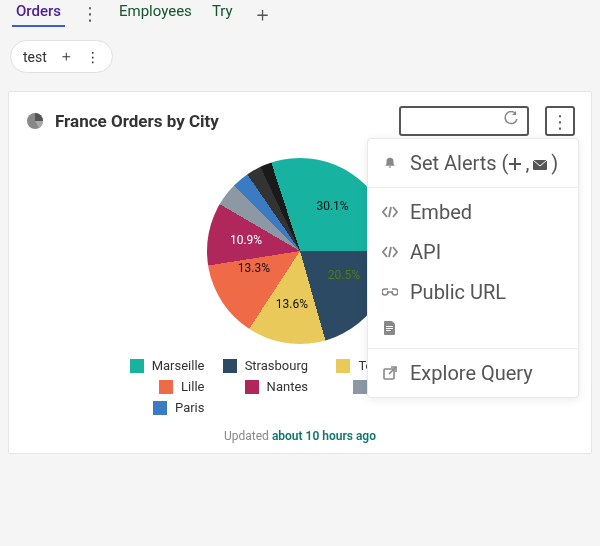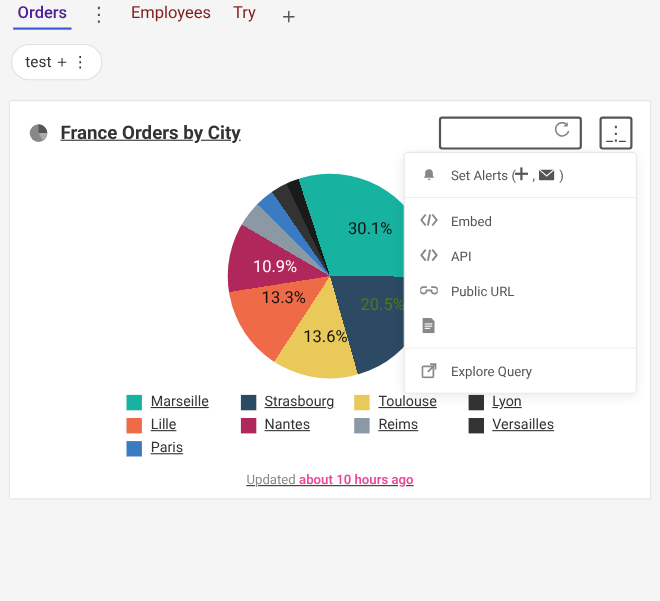--- a/index.html
+++ b/index.html
@@ -15,21 +15,21 @@
   .tabs {
     display: flex;
     align-items: center;
     gap: 20px;
     padding: 0 16px;
     border-bottom: 1px solid transparent;
     height: 28px;
   }
   .tab {
     font-size: 15px;
-    color: #7f1d1d;
+    color: #14532d;
     cursor: pointer;
     padding-bottom: 6px;
     position: relative;
   }
   .tab.active {
     color: #4c1d95;
     font-weight: 500;
   }
   .tab.active::after {
     content: "";
@@ -38,36 +38,35 @@
     height: 2px; background: #3b5bdb;
   }
   .tab-dots { color: #555; font-size: 18px; cursor: pointer; line-height: 1; }
   .tab-plus { color: #555; font-size: 20px; cursor: pointer; line-height: 1; }
   .filter-row {
     padding: 12px 10px;
   }
   .pill {
     display: inline-flex;
     align-items: center;
-    gap: 2px;
+    gap: 12px;
     background: #fff;
     border: 1px solid #e0e0e0;
     border-radius: 20px;
     padding: 6px 12px;
     font-size: 14px;
   }
   .pill .close-x { font-size: 14px; color: #333; cursor: pointer; }
   .card {
     margin: 6px 8px 24px 8px;
     background: #fff;
     border: 1px solid #e5e5e5;
     border-radius: 2px;
     padding: 14px 16px 8px 16px;
     position: relative;
-    text-decoration: underline;
   }
   .card-header {
     display: flex;
     align-items: center;
     gap: 10px;
   }
   .card-title {
     font-size: 17px;
     font-weight: 700;
     color: #333;
@@ -111,68 +110,69 @@
   }
   .pie {
     width: 186px;
     height: 186px;
     border-radius: 50%;
     position: absolute;
     inset: 0;
   }
   .pct-label {
     position: absolute;
-    font-size: 15px;
+    font-size: 12px;
     color: #111;
     font-weight: 400;
     white-space: nowrap;
   }
   .legend {
     display: grid;
     grid-template-columns: repeat(4, 1fr);
     gap: 6px 14px;
     padding: 8px 60px 8px 90px;
     font-size: 13px;
     color: #333;
   }
   .leg-item {
     display: flex;
     align-items: center;
     gap: 8px;
     white-space: nowrap;
+    justify-content: flex-end;
   }
   .swatch {
     width: 14px;
     height: 14px;
   }
   .updated {
     text-align: center;
     font-size: 12px;
     color: #888;
     padding: 6px 0 2px;
   }
-  .updated strong { color: #ec4899; font-weight: 600; }
+  .updated strong { color: #0f766e; font-weight: 600; }
   .menu {
     position: absolute;
     top: 46px;
     right: 12px;
     width: 212px;
     background: #fff;
     border: 1px solid #e8e8e8;
     border-radius: 4px;
     box-shadow: 0 2px 10px rgba(0,0,0,0.08);
     padding: 4px 0;
     z-index: 10;
   }
   .menu-item {
     display: flex;
-    align-items: flex-end;
+    align-items: center;
     gap: 12px;
     padding: 8px 14px;
-    font-size: 12px;
+    font-size: 20px;
     color: #555;
     cursor: pointer;
   }
   .menu-item .mi-icon {
     width: 16px;
     height: 16px;
     display: flex;
     align-items: center;
     justify-content: center;
     color: #888;

